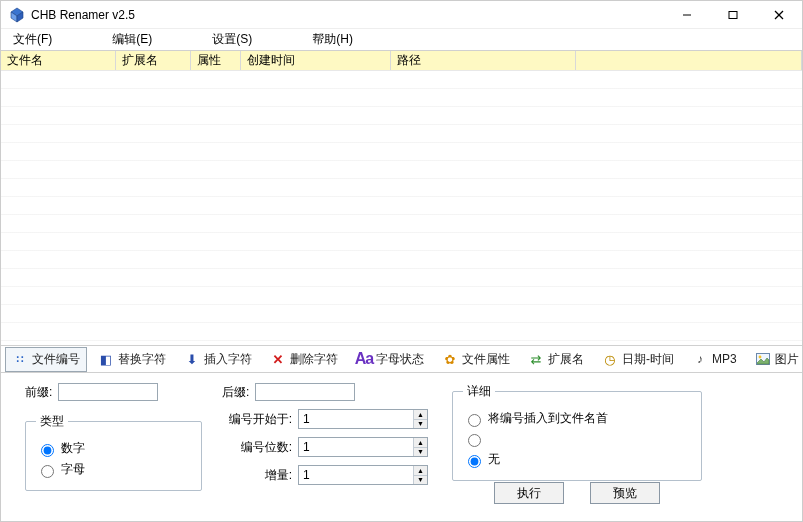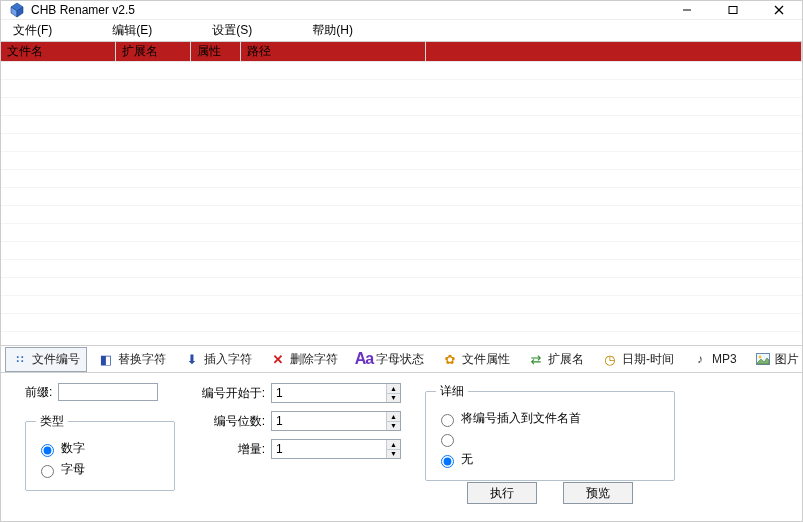--- a/index.html
+++ b/index.html
@@ -11,21 +11,21 @@
     color: #000;
     width: 803px;
     height: 522px;
     border: 1px solid #ccc;
     display: flex;
     flex-direction: column;
     overflow: hidden;
   }
   
   .title-bar {
-    height: 19px;
+    height: 28px;
     display: flex;
     align-items: center;
     padding: 0 0 0 8px;
     background: #fff;
     border-bottom: 1px solid #eee;
   }
   .title-bar .app-icon {
     width: 16px; height: 16px; margin-right: 6px;
     display: inline-flex; align-items: center; justify-content: center;
   }
@@ -45,21 +45,21 @@
     padding: 0 4px;
     border-bottom: 1px solid #d0d0d0;
     gap: 44px;
   }
   .menu-item { padding: 2px 8px; }
 
   
   .table-header {
     display: flex;
     height: 20px;
-    background: #b91c1c;
+    background: #fef9c3;
     border-bottom: 1px solid #e8e8e8;
   }
   .th {
     border-right: 1px solid #d8d8d8;
     padding: 2px 6px;
     font-size: 12px;
     color: #000;
     display: flex;
     align-items: center;
     overflow: hidden;
@@ -197,20 +197,21 @@
   <span class="menu-item">文件(F)</span>
   <span class="menu-item">编辑(E)</span>
   <span class="menu-item">设置(S)</span>
   <span class="menu-item">帮助(H)</span>
 </div>
 
 <div class="table-header">
   <div class="th" style="width:115px">文件名</div>
   <div class="th" style="width:75px">扩展名</div>
   <div class="th" style="width:50px">属性</div>
+  <div class="th" style="width:150px">创建时间</div>
   <div class="th" style="width:185px">路径</div>
   <div class="th" style="flex:1"></div>
 </div>
 
 <div class="table-body"></div>
 
 <div class="tabs">
   <div class="tab active">
     <span class="tab-icon icon-num">∷</span>
     <span>文件编号</span>
@@ -263,39 +264,43 @@
           <circle cx="4" cy="4" r="1.4" fill="#f6c327"></circle>
           <polyline points="1,10 5,6 8,9 11,5 13,7 13,11 1,11" fill="#7bb26d" stroke="#4c7a42" stroke-width="0.6"></polyline>
         </svg>
     </span>
     <span>图片</span>
   </div>
 </div>
 
 <div class="panel">
 
-  <div class="col" style="width:150px">
+  <div class="col" style="width:177px">
     <div class="row">
       <label class="inline">前缀:</label>
       <input type="text" style="width: 100px;" value="">
     </div>
     <fieldset style="margin-top:4px;">
       <legend>类型</legend>
       <div class="radio-row">
         <input type="radio" name="numtype" checked="" style="">
         <span>数字</span>
       </div>
       <div class="radio-row">
         <input type="radio" name="numtype" style="">
         <span>字母</span>
       </div>
     </fieldset>
   </div>
 
   <div class="col" style="width:210px">
+    <div class="row">
+      <label class="inline">后缀:</label>
+      <input type="text" style="width: 100px;" value="">
+    </div>
     <div class="row">
       <label class="inline label-right" style="width:70px">编号开始于:</label>
       <div class="spin">
         <input value="1" style="">
         <div class="btns">
             <div class="sbtn">▲</div>
             <div class="sbtn">▼</div>
           </div>
       </div>
     </div>

